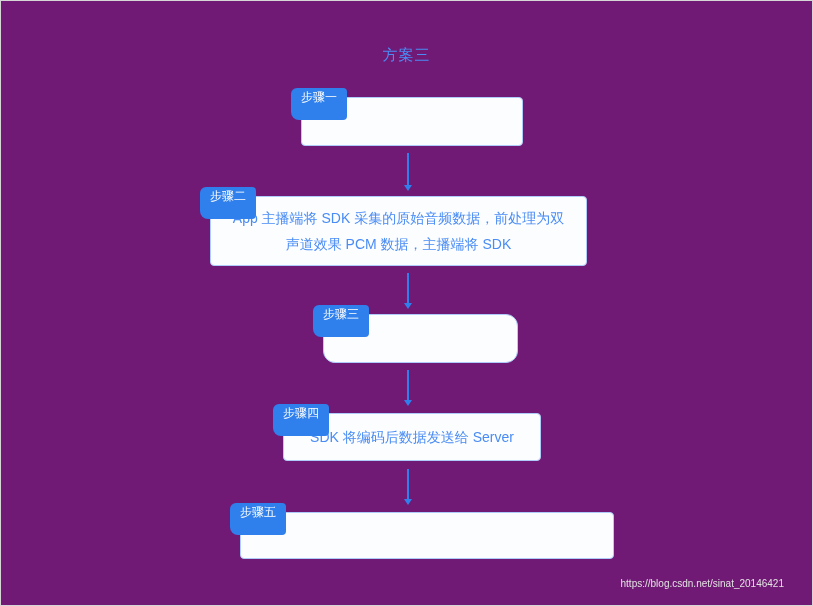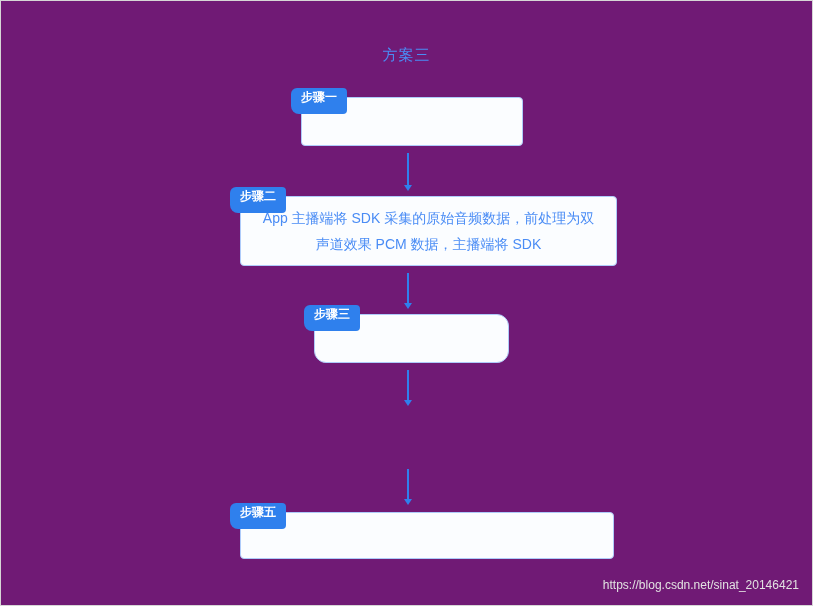--- a/index.html
+++ b/index.html
@@ -41,33 +41,33 @@
     color: var(--text);
     font-size: 14px;
     line-height: 26px;
     text-align: center;
     padding: 0 18px;
   }
   .badge {
     position: absolute;
     left: -11px;
     top: -10px;
-    height: 26px;
+    height: 32px;
     line-height: 18px;
     padding: 0 10px;
     background: var(--accent);
     color: #ffffff;
     font-size: 12px;
-    font-weight: bold;
+    font-weight: normal;
     border-radius: 6px 4px 4px 8px;
     white-space: nowrap;
   }
   .step1 { left: 300px; top: 96px;  width: 222px; height: 49px; }
-  .step2 { left: 239px; top: 195px; width: 377px; height: 70px; }
-  .step3 { left: 313px; top: 313px; width: 195px; height: 49px; border-radius: 12px; }
+  .step2 { left: 209px; top: 195px; width: 377px; height: 70px; }
+  .step3 { left: 322px; top: 313px; width: 195px; height: 49px; border-radius: 12px; }
   .step4 { left: 282px; top: 412px; width: 258px; height: 48px; }
   .step5 { left: 239px; top: 511px; width: 374px; height: 47px; }
   .arrow {
     position: absolute;
     left: 406px;
     width: 2px;
     background: var(--accent);
   }
   .arrow::after {
     content: "";
@@ -79,22 +79,22 @@
     border-right: 4px solid transparent;
     border-top: 6px solid var(--accent);
   }
   .arrow1 { top: 152px; height: 32px; }
   .arrow2 { top: 272px; height: 30px; }
   .arrow3 { top: 369px; height: 30px; }
   .arrow4 { top: 468px; height: 30px; }
   .watermark {
     position: absolute;
     top: 577px;
-    right: 13px;
-    font-size: 12px;
+    right: 28px;
+    font-size: 10px;
     color: var(--watermark);
     white-space: nowrap;
   }
 </style>
 </head>
 <body>
 
 <div class="canvas">
 
   <div class="title">方案三</div>
@@ -111,20 +111,24 @@
   </div>
 
   <div class="arrow arrow2"></div>
 
   <div class="step step3">
     <div class="badge">步骤三</div>
   </div>
 
   <div class="arrow arrow3"></div>
 
+  <div class="step step4">
+    <div class="badge">步骤四</div>
+    <div>SDK 将编码后数据发送给 Server</div>
+  </div>
 
   <div class="arrow arrow4"></div>
 
   <div class="step step5">
     <div class="badge">步骤五</div>
   </div>
 
   <div class="watermark">https://blog.csdn.net/sinat_20146421</div>
 
 </div>

